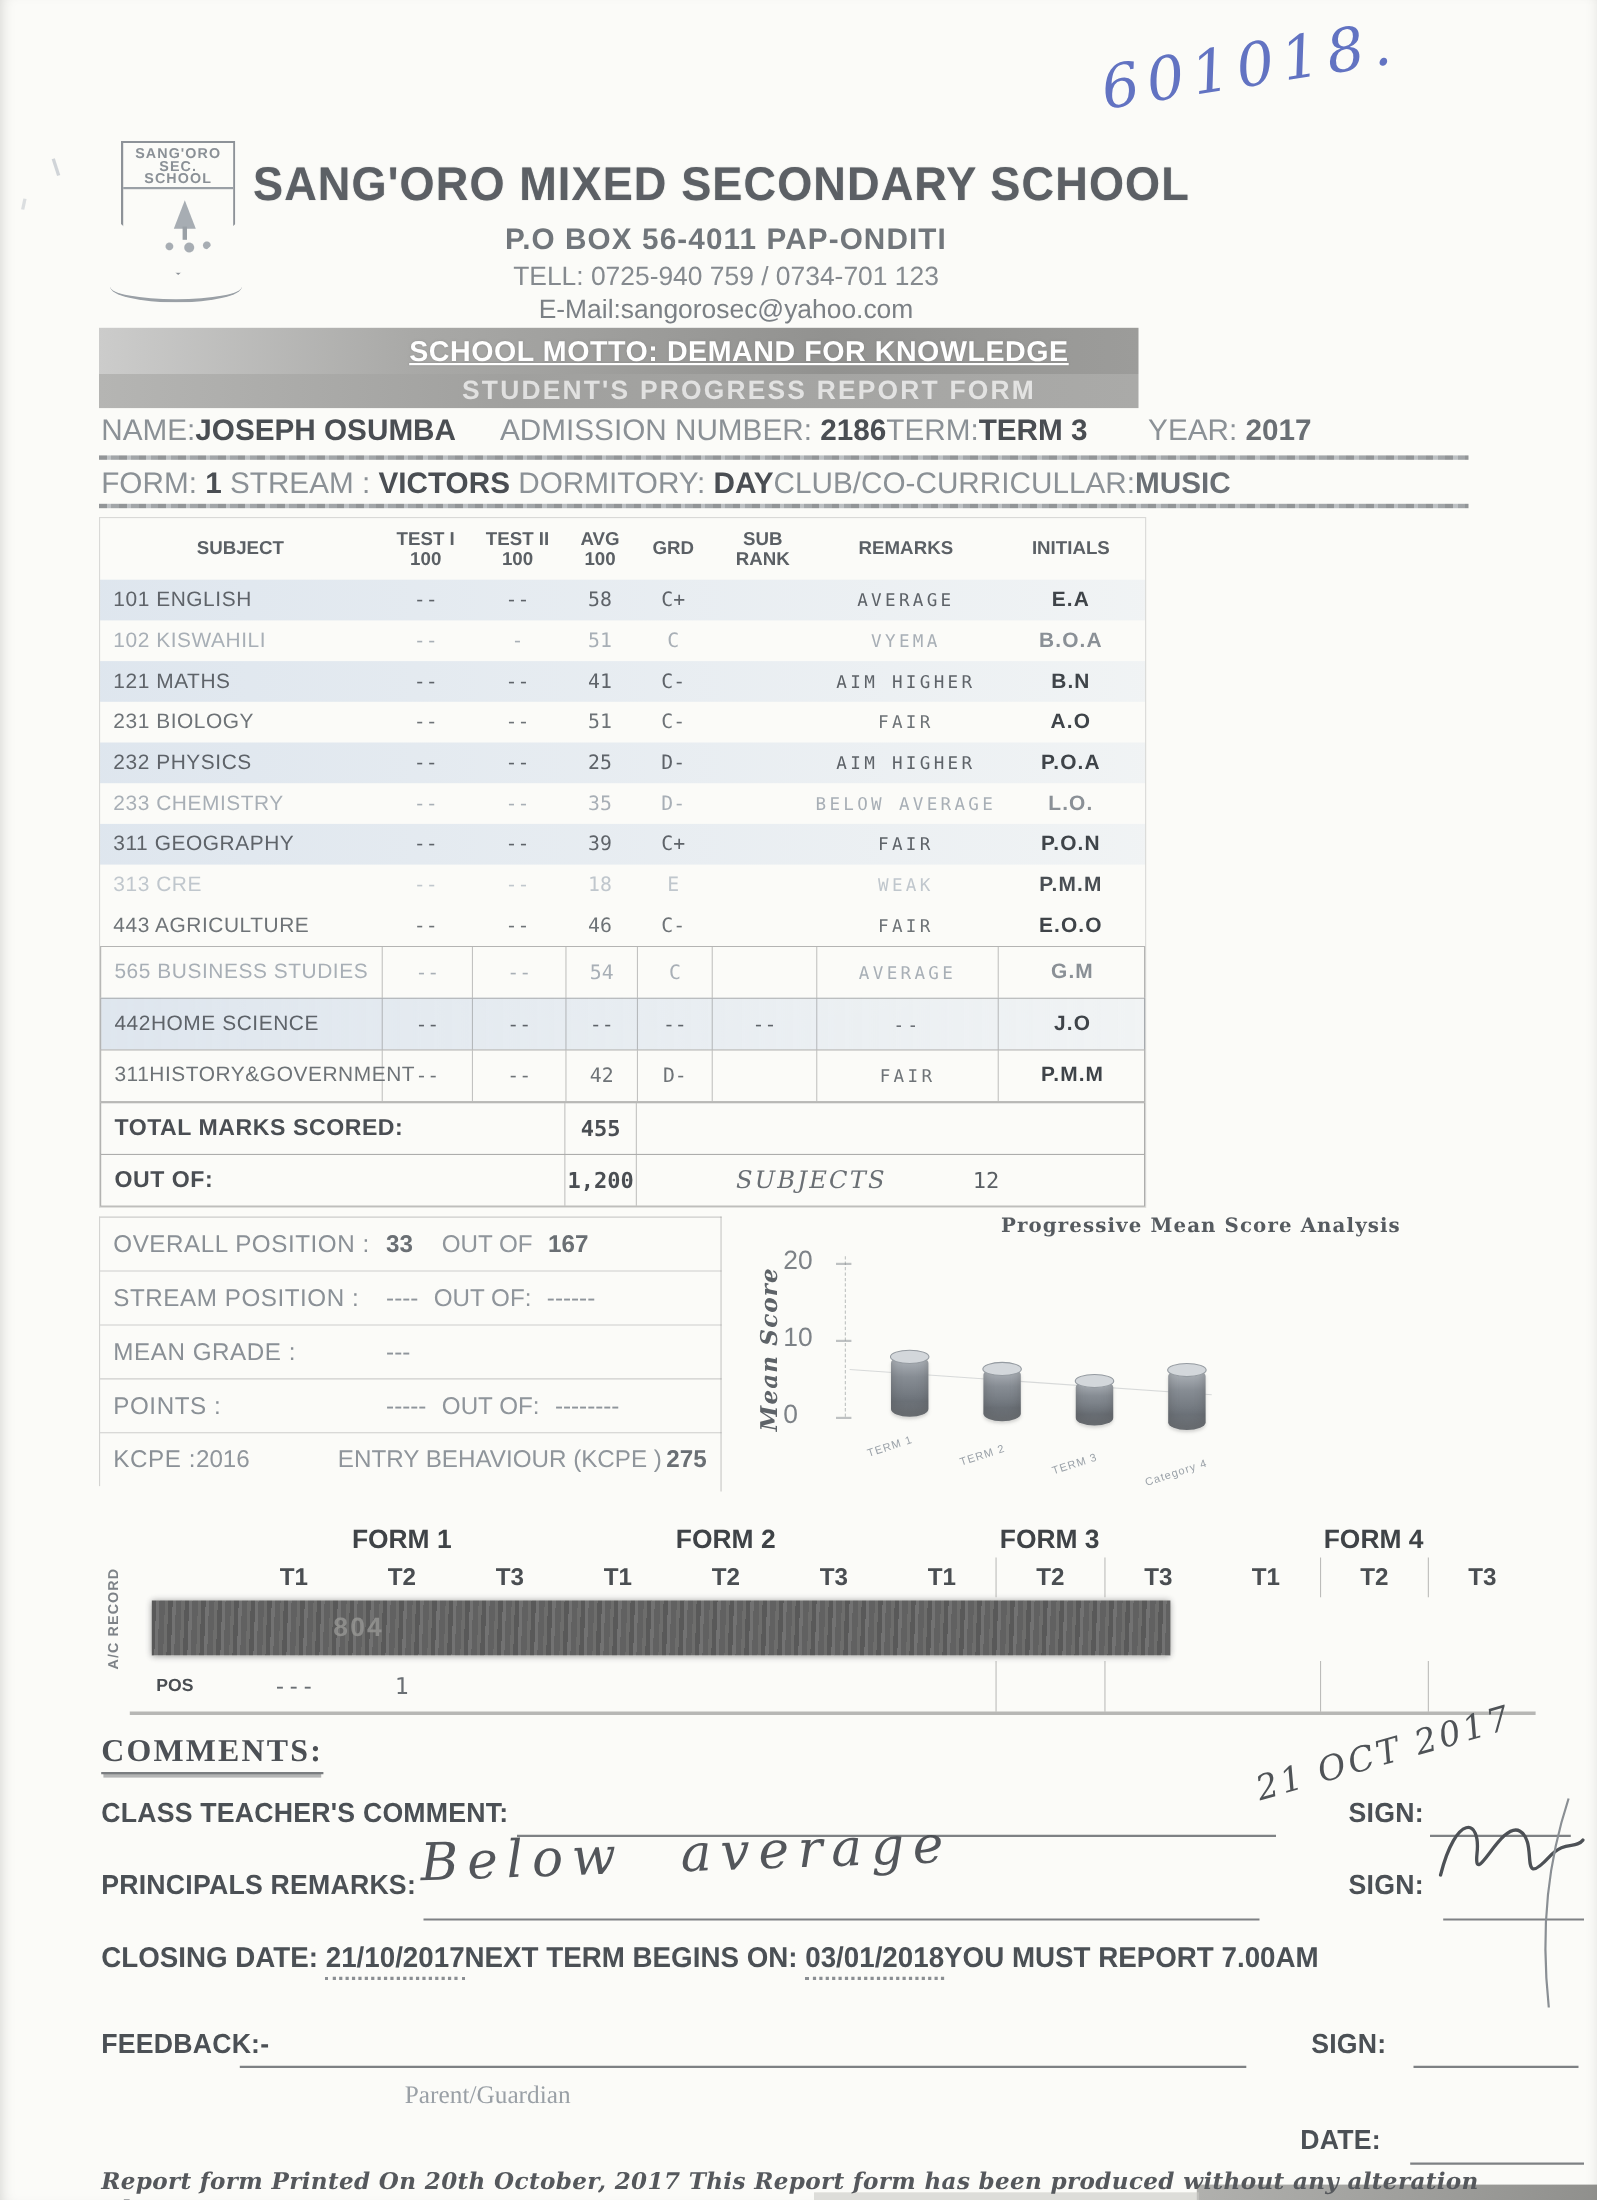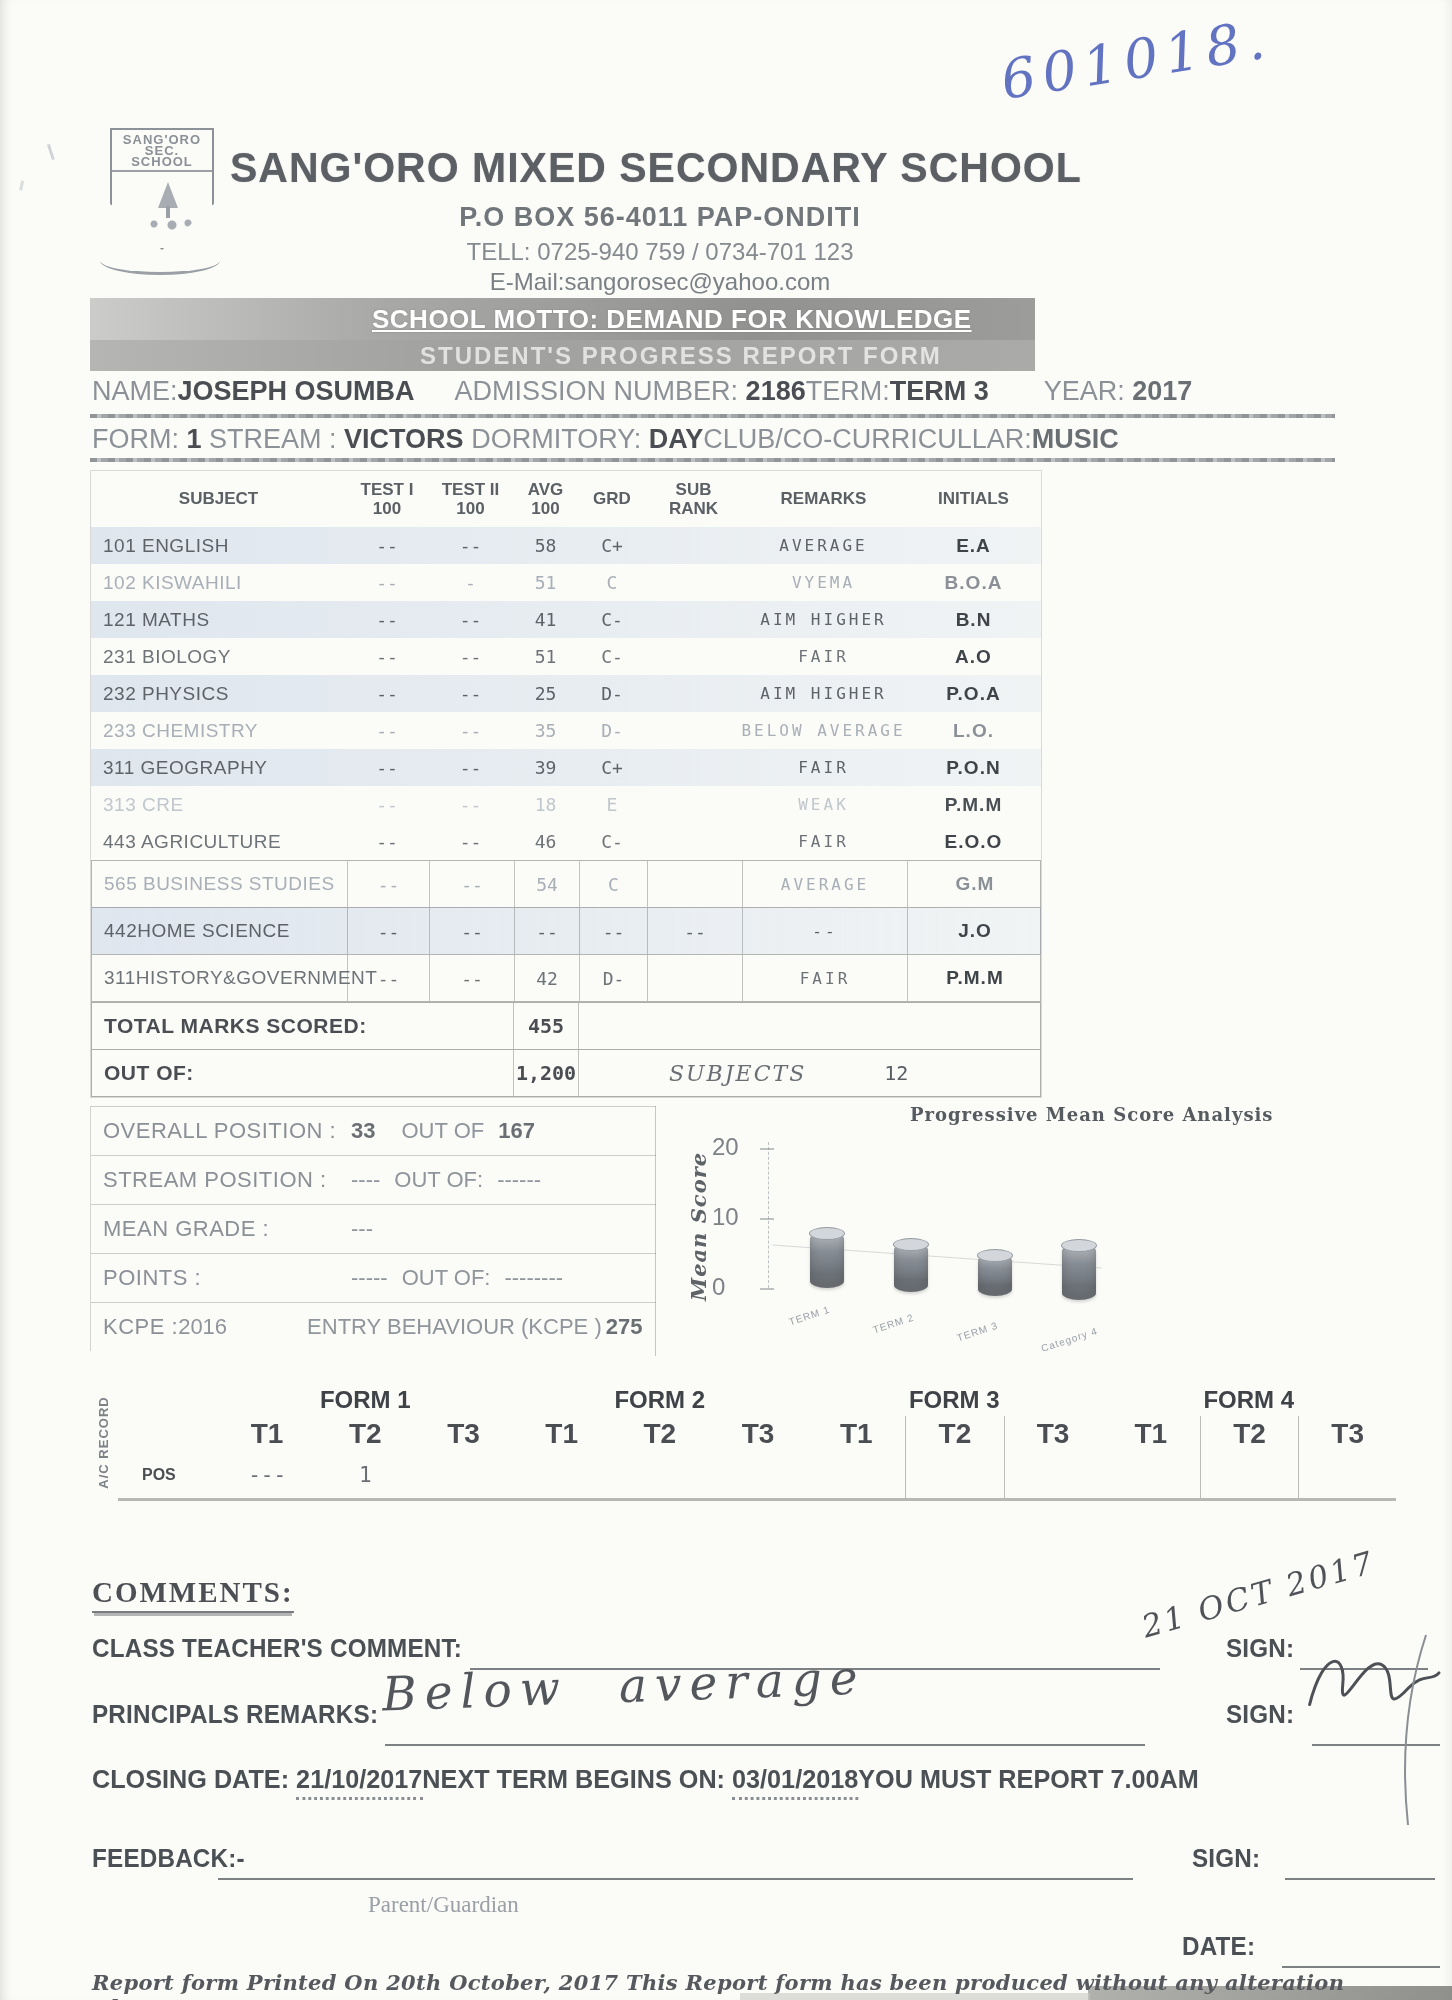--- a/index.html
+++ b/index.html
@@ -125,21 +125,21 @@
   .record{position:absolute;left:88px;top:1384px;display:flex;}
   .rt-side{width:30px;display:flex;align-items:center;justify-content:center;}
   .rt-side span{transform:rotate(-90deg);font-size:13px;font-weight:bold;color:#7d8287;
     white-space:nowrap;letter-spacing:1px;}
   .rt-main{width:1278px;border-bottom:3px solid rgba(100,100,100,.45);}
   .rt-form-row{display:grid;grid-template-columns:100px repeat(4,294.5px);height:32px;align-items:center;}
   .rt-form{text-align:center;font-size:24px;font-weight:bold;color:#3f4347;}
   .rt-term-row,.rt-pos-row{display:grid;grid-template-columns:100px repeat(12,98.2px);align-items:center;}
   .rt-term-row{height:36px;}
   .rt-pos-row{height:46px;}
-  .rt-cell{text-align:center;font-size:28px;font-weight:bold;color:#4a4e52;height:100%;
+  .rt-cell{text-align:center;font-size:22px;font-weight:bold;color:#4a4e52;height:100%;
     display:flex;align-items:center;justify-content:center;}
   .rt-cell.pos{font-family:"DejaVu Sans Mono",monospace;font-weight:normal;color:#6a6f74;font-size:21px;}
   .rt-cell.ruled{border-left:1px solid rgba(110,110,110,.45);}
   .rt-data-row{position:relative;height:58px;}
   .smear{position:absolute;left:20px;top:3px;width:926px;height:50px;opacity:.92;
     background:repeating-linear-gradient(92deg,#4c4c4c 0 4px,#676767 4px 7px,#555 7px 12px,#616161 12px 15px);
     box-shadow:0 0 6px rgba(70,70,70,.6);display:flex;align-items:center;}
   .smear span{margin-left:165px;color:#8f8f8d;font-size:24px;font-weight:bold;letter-spacing:2px;opacity:.8;}
   .rt-rowlabel{padding-left:24px;font-size:16px;font-weight:bold;color:#4a4e52;}
   
@@ -455,20 +455,25 @@
           <div class="rt-cell">T1</div>
           <div class="rt-cell">T2</div>
           <div class="rt-cell">T3</div>
           <div class="rt-cell">T1</div>
           <div class="rt-cell ruled">T2</div>
           <div class="rt-cell ruled">T3</div>
           <div class="rt-cell">T1</div>
           <div class="rt-cell ruled">T2</div>
           <div class="rt-cell ruled">T3</div>
         </div>
+      <div class="rt-data-row">
+        <div class="smear">
+            <span>804</span>
+          </div>
+      </div>
       <div class="rt-pos-row">
         <div class="rt-rowlabel">POS</div>
       <div class="rt-cell pos">---</div>
           <div class="rt-cell pos">1</div>
           <div class="rt-cell pos"></div>
           <div class="rt-cell pos"></div>
           <div class="rt-cell pos"></div>
           <div class="rt-cell pos"></div>
           <div class="rt-cell pos"></div>
           <div class="rt-cell pos ruled"></div>

